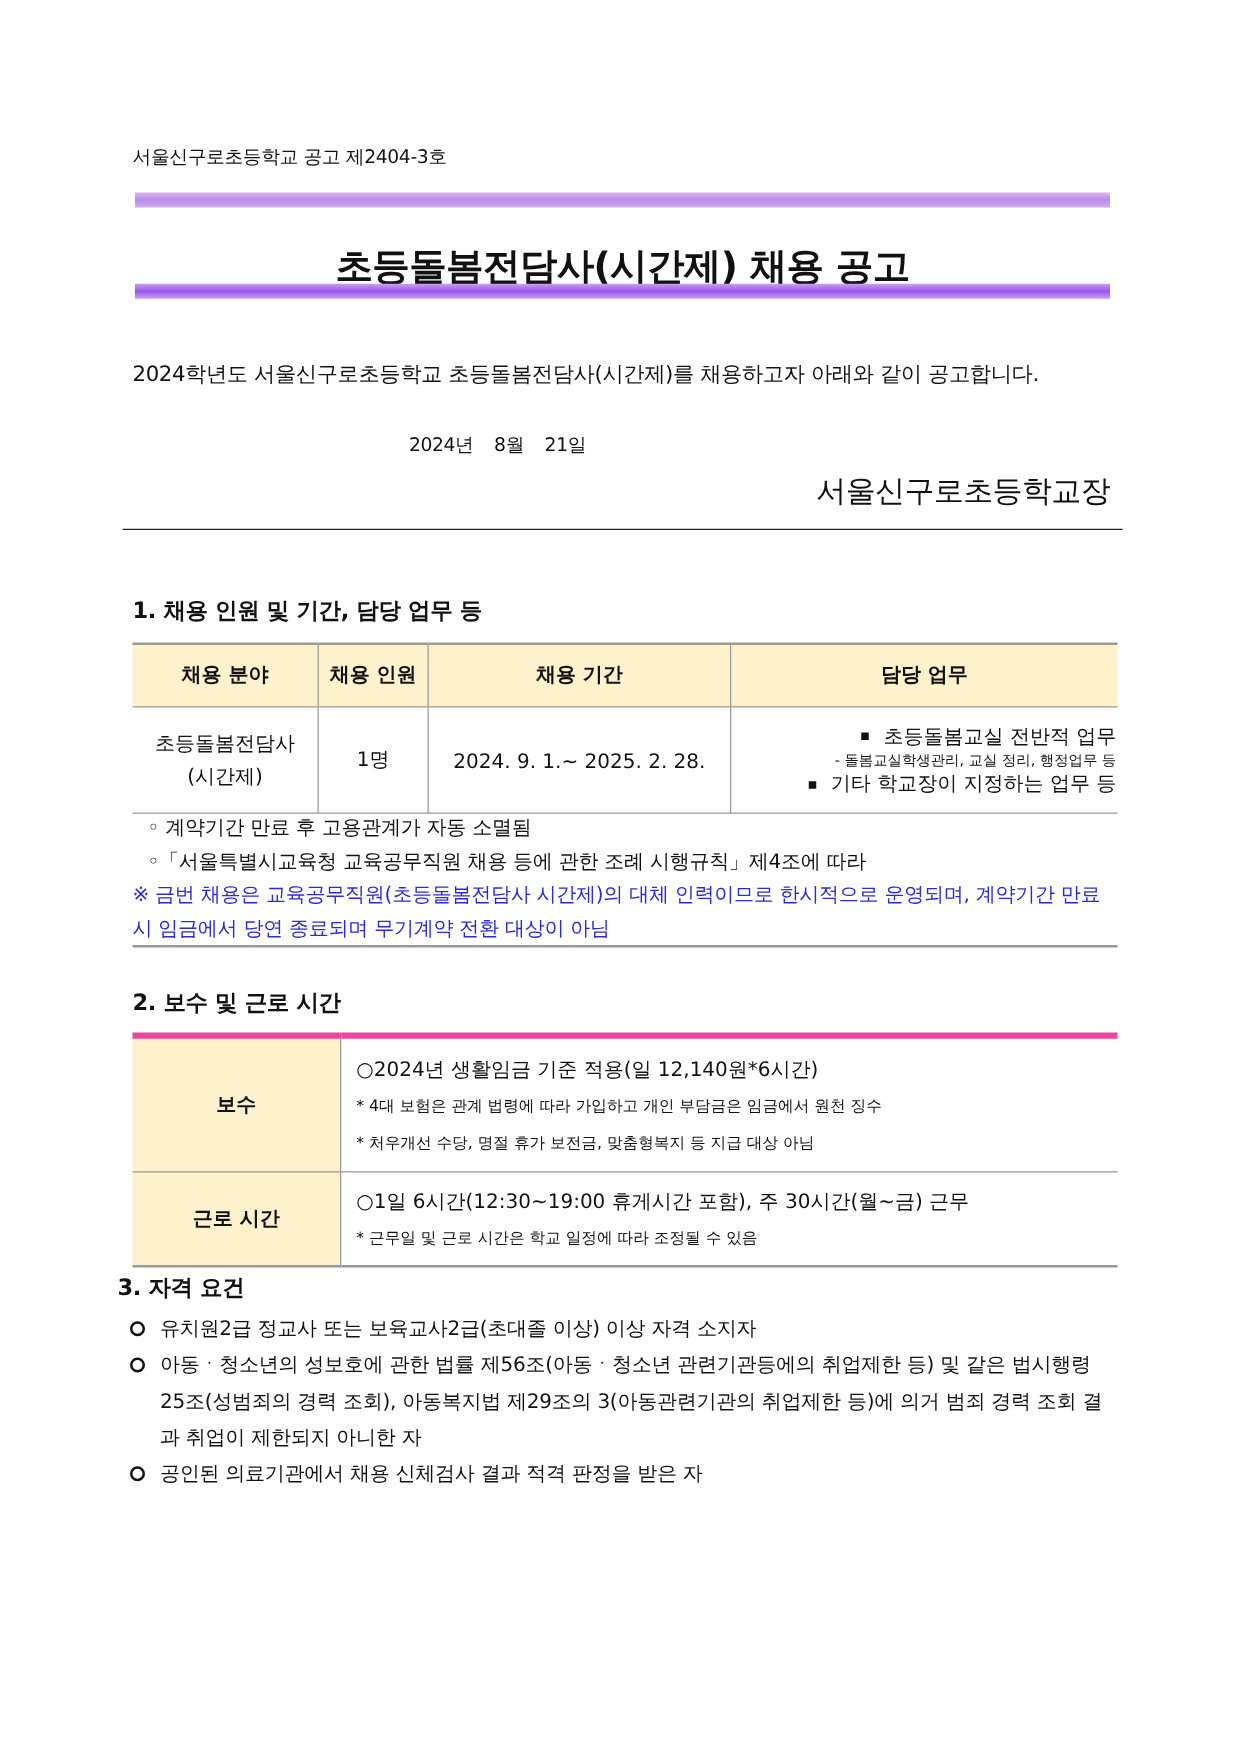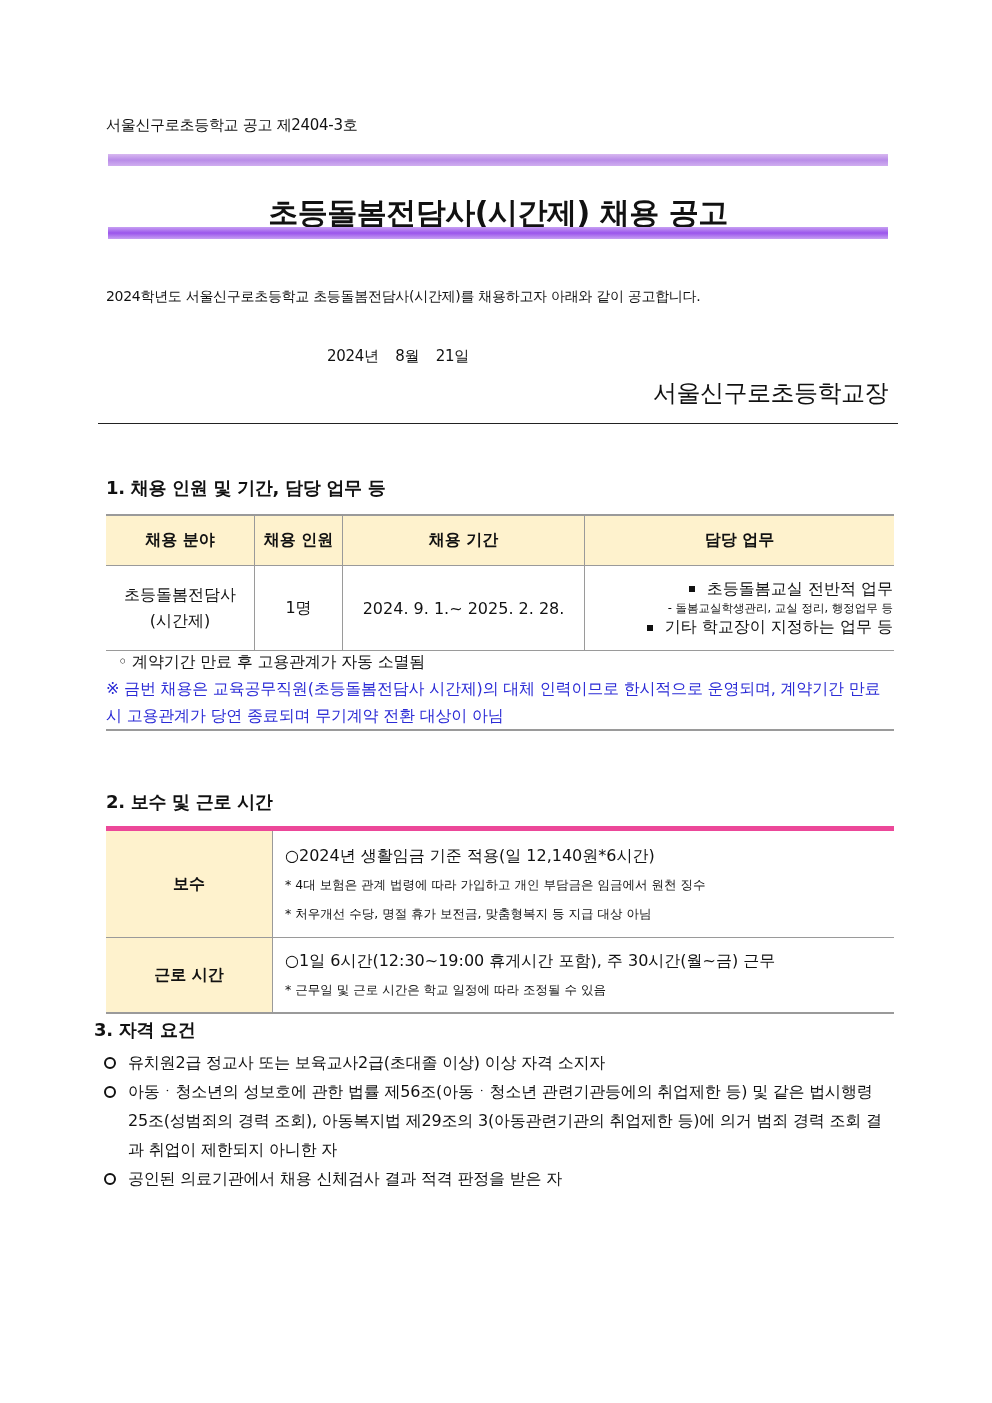--- a/index.html
+++ b/index.html
@@ -7,21 +7,21 @@
       width: 992px; height: 1403px; position: relative; overflow: hidden;
       font-family: "DejaVu Sans", "Liberation Sans", sans-serif;
       color: #111;
     }
     .abs { position: absolute; }
     .notice-no { left: 106px; top: 116px; font-size: 15px; letter-spacing: -0.3px; }
     .bar { left: 108px; width: 780px; height: 12px; }
     .bar-top { top: 154px; background: linear-gradient(#d8b8f0, #b98ce8 50%, #d0aef0); }
     .bar-bot { top: 227px; background: linear-gradient(#c7a0f2, #9b55ec 50%, #c7a0f2); }
     .title { left: 108px; width: 780px; top: 176px; text-align: center; font-size: 30px; font-weight: bold; letter-spacing: -0.5px; margin-top: 17px; }
-    .intro { left: 106px; top: 288px; font-size: 14px; letter-spacing: -0.3px; }
+    .intro { left: 106px; top: 288px; font-size: 17px; letter-spacing: -0.3px; }
     .date { left: 0; width: 796px; top: 347px; text-align: center; font-size: 15px; letter-spacing: -0.3px; }
     .date span { margin: 0 6px; }
     .signer { right: 104px; top: 377px; font-size: 24px; letter-spacing: -0.5px; }
     .hr { left: 98px; width: 800px; top: 423px; height: 0; border-top: 1.5px solid #222; }
 
     .sec-h { font-size: 18px; font-weight: bold; letter-spacing: -0.3px; }
     .s1 { left: 106px; top: 476px; }
     .s2 { left: 106px; top: 790px; }
     .s3 { left: 94px; top: 1018px; }
 
@@ -94,21 +94,22 @@
     <td class="duty">
       <div><span class="sq"></span><span>초등돌봄교실 전반적 업무</span></div>
       <div class="sub">- 돌봄교실학생관리, 교실 정리, 행정업무 등</div>
       <div><span class="sq"></span><span>기타 학교장이 지정하는 업무 등</span></div>
     </td>
   </tr>
 </tbody>
   </table>
 <div class="abs notes">
   <div class="n">◦ 계약기간 만료 후 고용관계가 자동 소멸됨</div>
-  <div class="blue"> ※ 금번 채용은 교육공무직원(초등돌봄전담사 시간제)의 대체 인력이므로 한시적으로 운영되며, 계약기간 만료 시 고용관계가 당연 종료되며 무기계약 전환 대상이 아님</div>
+  <div class="n">◦「서울특별시교육청 교육공무직원 채용 등에 관한 조례 시행규칙」제4조에 따라</div>
+  <div class="blue"> ※ 금번 채용은 교육공무직원(초등돌봄전담사 시간제)의 대체 인력이므로 한시적으로 운영되며, 계약기간 만료 시 임금에서 당연 종료되며 무기계약 전환 대상이 아님</div>
 </div>
 
 <div class="abs sec-h s2">2. 보수 및 근로 시간</div>
 <table class="abs t2">
   <tbody>
       <tr class="r1">
     <td class="lbl">보수</td>
     <td class="val">
       <div class="main">○2024년 생활임금 기준 적용(일 12,140원*6시간)</div>
       <div class="small">* 4대 보험은 관계 법령에 따라 가입하고 개인 부담금은 임금에서 원천 징수</div>

